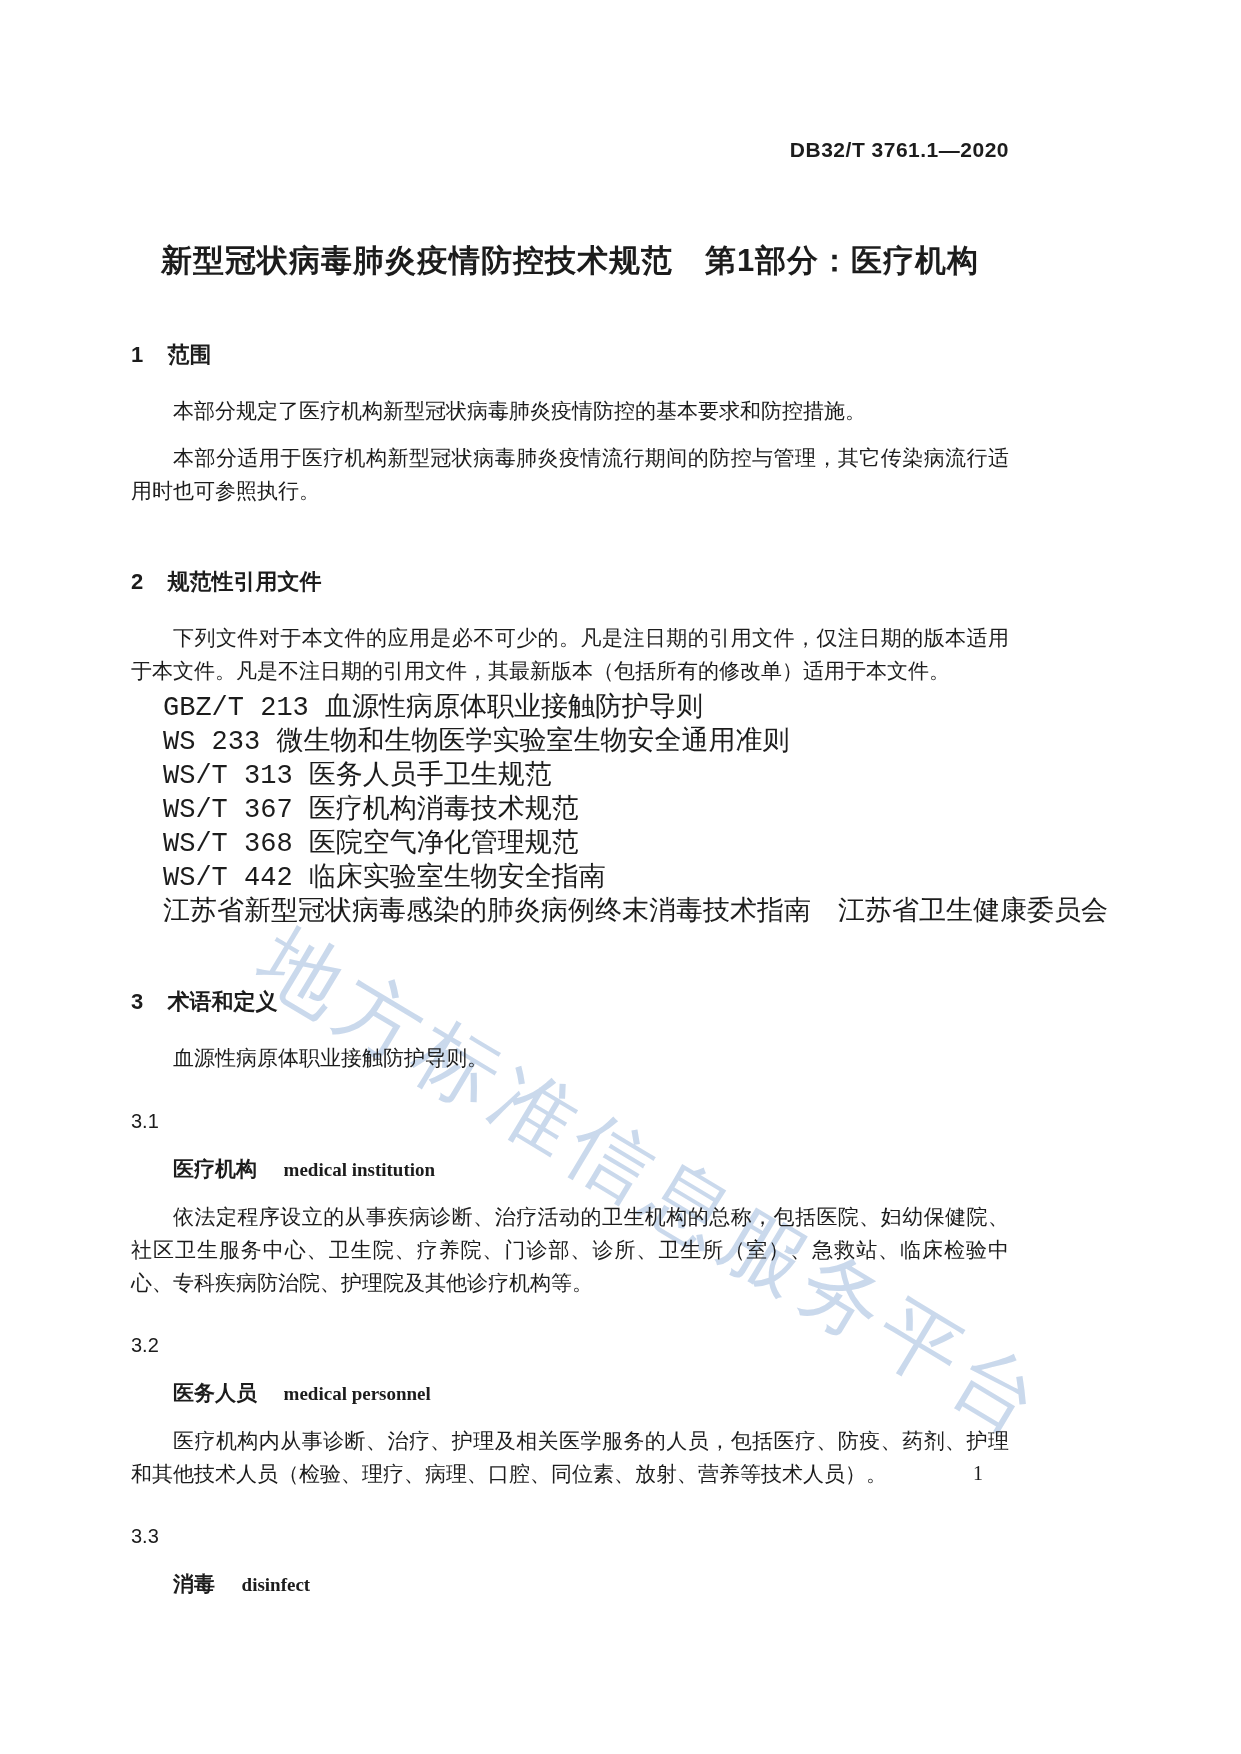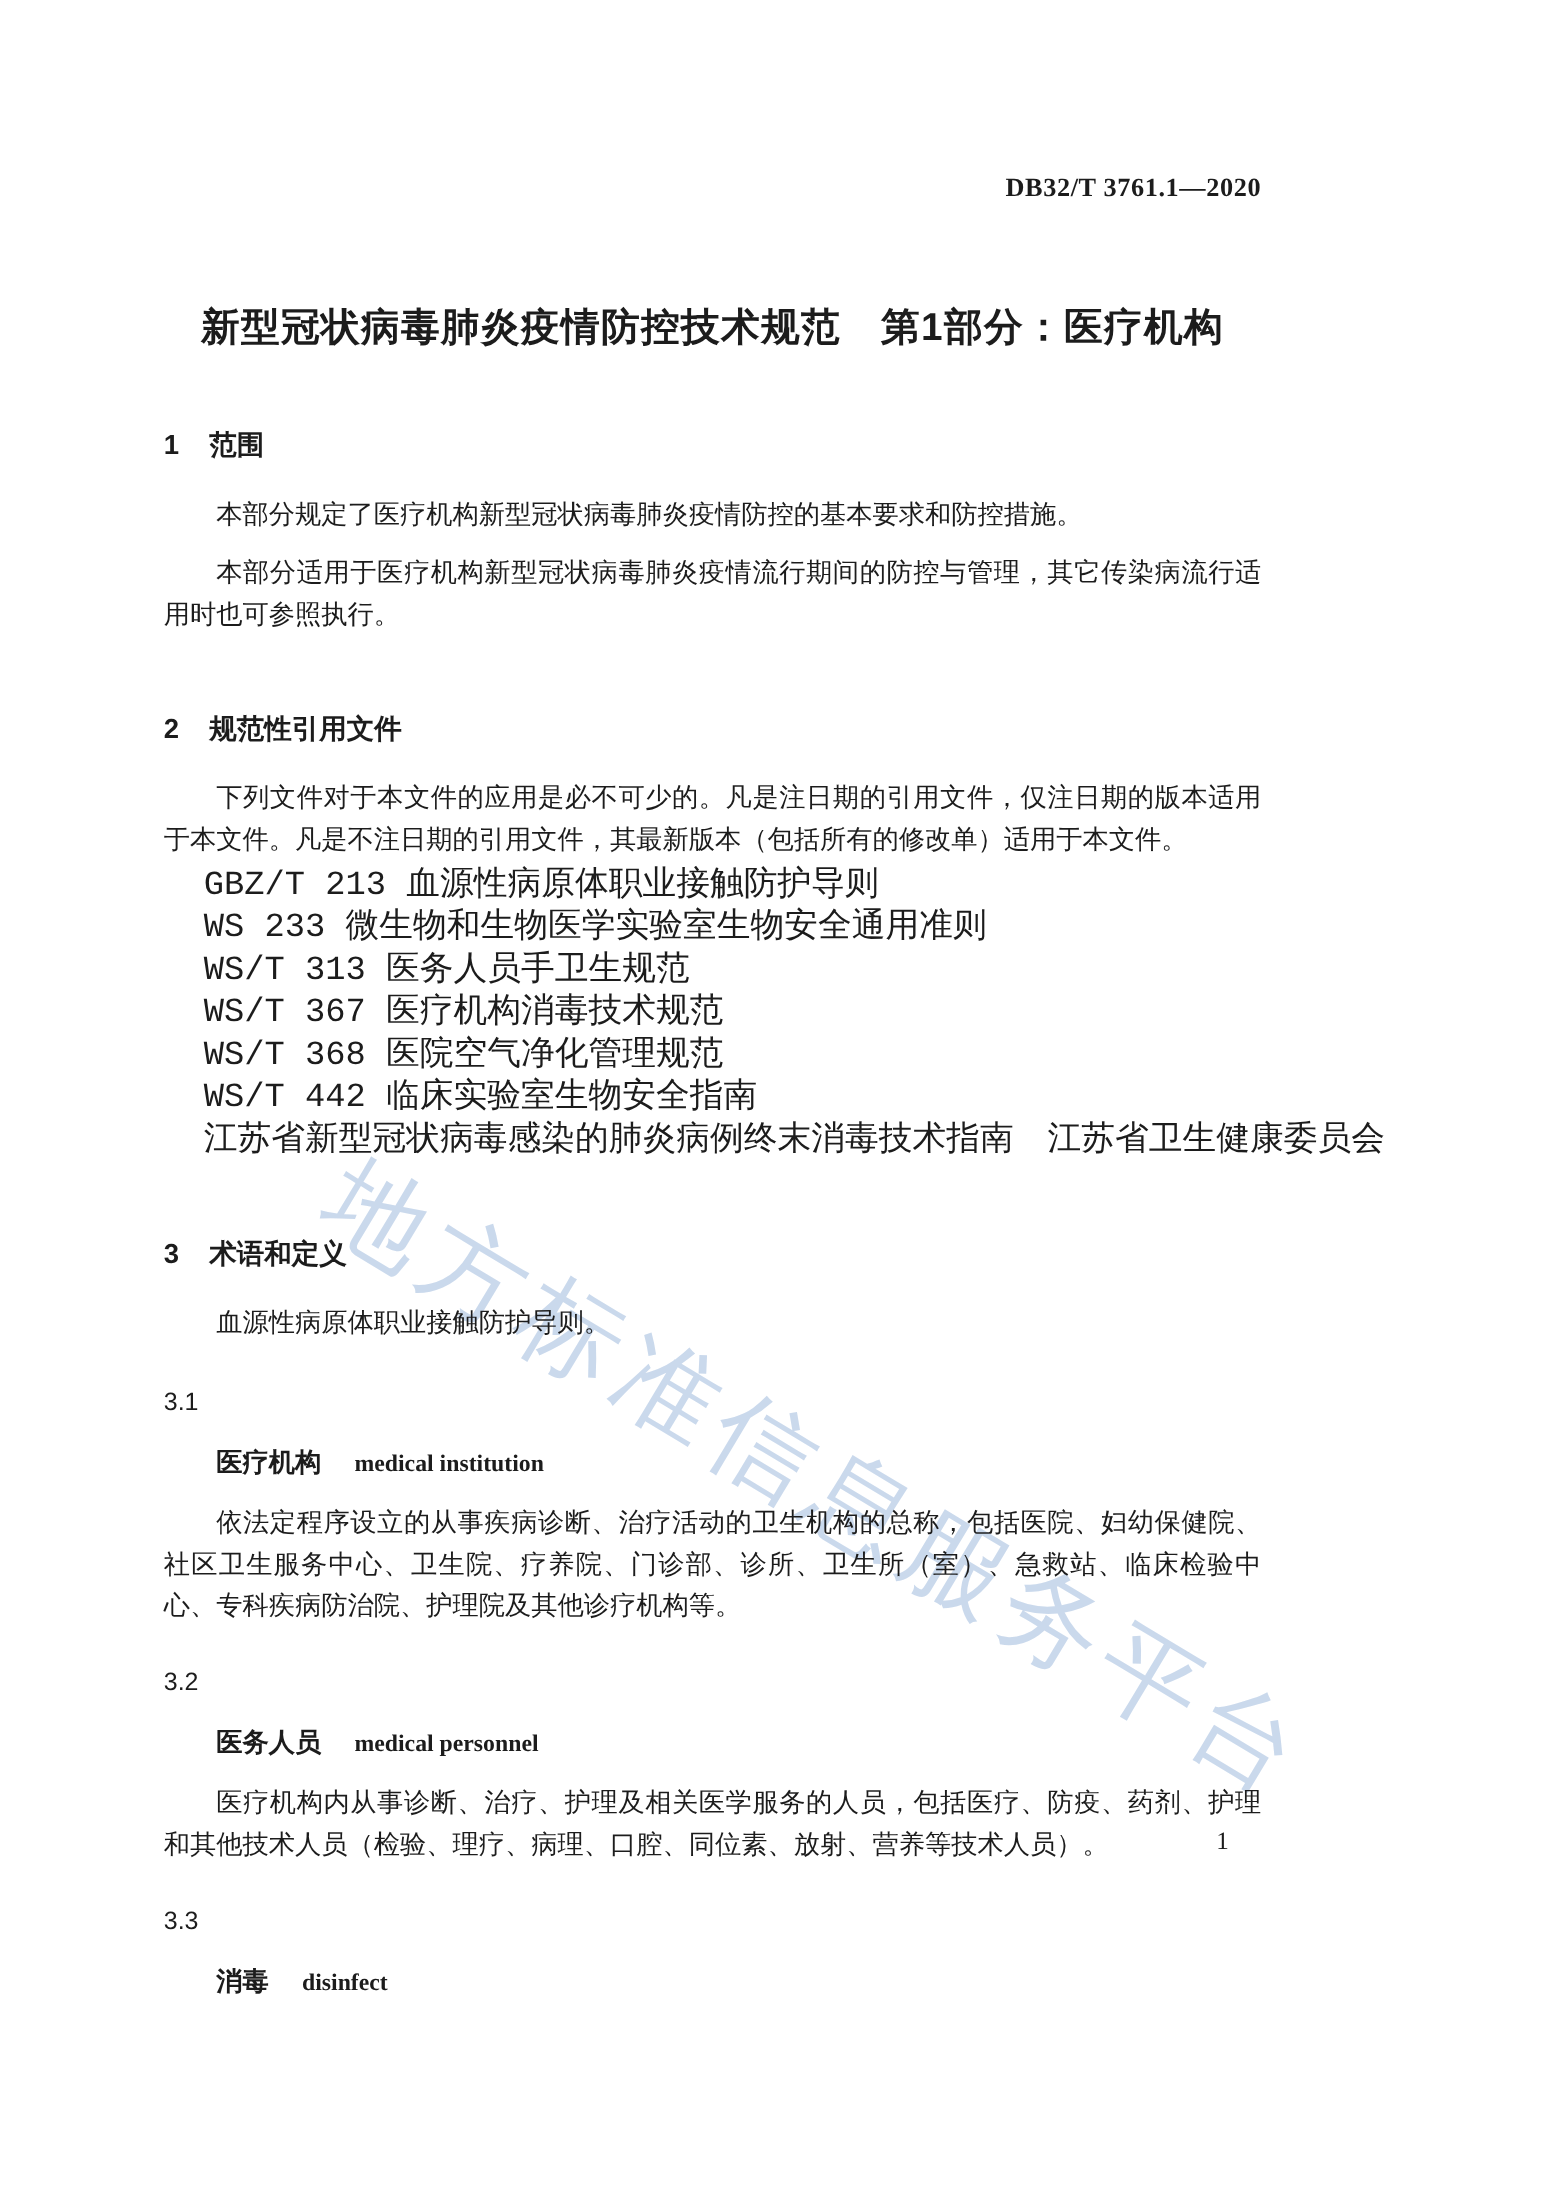--- a/index.html
+++ b/index.html
@@ -19,21 +19,21 @@
   .content {
     position: absolute;
     left: 131px;
     top: 0;
     width: 878px;
   }
   .header-code {
     margin-top: 138px;
     text-align: right;
     font-size: 21px;
-    font-family: Liberation Serif, serif;
+    font-family: Liberation Sans, sans-serif;
     font-weight: bold;
     letter-spacing: 0.5px;
   }
   .doc-title {
     margin-top: 78px;
     text-align: center;
     font-size: 31px;
     font-family: "Liberation Sans", sans-serif;
     font-weight: bold;
     letter-spacing: 1px;

